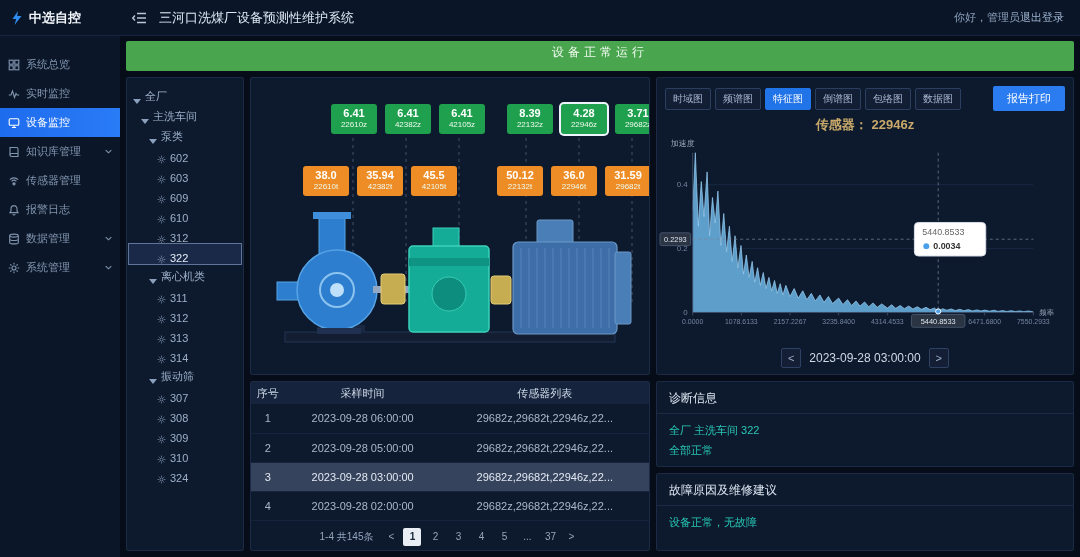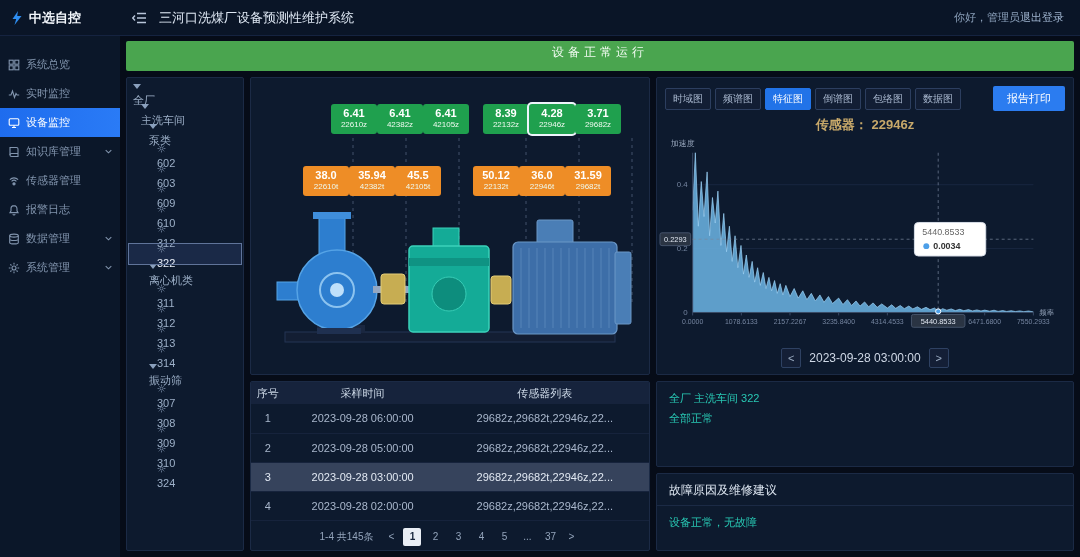--- a/index.html
+++ b/index.html
@@ -28,31 +28,31 @@
   .side-item .chev svg{width:7px;height:5px;}
 
   .main{flex:1;display:flex;flex-direction:column;min-width:0;}
   .banner{margin:5px 6px 0 6px;height:30px;line-height:22px;background:#4aa54f;color:#f2fbf2;text-align:center;font-size:12px;letter-spacing:4px;border-radius:2px;}
   .content{flex:1;display:flex;gap:6px;padding:6px;min-height:0;}
 
   .panel{background:#0d1a2e;border:1px solid #1b2a45;border-radius:2px;}
 
   
   .tree-panel{width:118px;flex-shrink:0;overflow:hidden;padding:6px 2px;font-size:11px;}
-  .tree-row{height:20px;display:flex;align-items:flex-start;gap:4px;color:#9db0c8;cursor:pointer;white-space:nowrap;flex-direction:column;}
+  .tree-row{height:20px;display:flex;align-items:flex-end;gap:4px;color:#9db0c8;cursor:pointer;white-space:nowrap;}
   .tree-row .caret{width:0;height:0;border-left:4px solid transparent;border-right:4px solid transparent;border-top:5px solid #8aa0bd;flex-shrink:0;}
   .tree-row .leaf-gear{width:9px;height:9px;display:flex;color:#7e92ad;flex-shrink:0;}
   .tree-row .leaf-gear svg{width:9px;height:9px;}
   .tree-row.selected{outline:1px solid #60749a;background:#1a2947;color:#e8eff9;}
 
   
   .mid-col{width:400px;flex-shrink:0;display:flex;flex-direction:column;gap:6px;min-height:0;}
   .equip-panel{height:298px;position:relative;overflow:hidden;}
   .equip-svg{position:absolute;inset:0;width:100%;height:100%;}
-  .tags-row{position:absolute;left:0;display:flex;z-index:2;}
+  .tags-row{position:absolute;left:0;display:flex;gap:8px;z-index:2;}
   .tags-top{top:26px;padding-left:80px;}
   .tags-bottom{top:88px;padding-left:52px;}
   .tags-row .tag:nth-child(4){margin-left:14px;}
   .tags-bottom .tag:nth-child(4){margin-left:32px;}
   .tag{width:46px;border-radius:3px;text-align:center;padding:3px 0 4px 0;cursor:pointer;flex-shrink:0;}
   .tag.green{background:#1fa04e;}
   .tag.orange{background:#ee8d26;}
   .tag.selected{box-shadow:0 0 0 2px #eef4fb;}
   .tag .v{font-size:11px;font-weight:bold;color:#ffffff;line-height:13px;}
   .tag .l{font-size:8px;color:#eef9ef;line-height:10px;}
@@ -627,20 +627,21 @@
                 <text x="278.8915004798555" y="115.7068" font-size="9" font-weight="bold" fill="#333333">0.0034</text>
               </svg>
             <div class="time-nav">
               <button class="tn-btn">&lt;</button>
               <span class="tn-date">2023-09-28 03:00:00</span>
               <button class="tn-btn">&gt;</button>
             </div>
           </div>
 
           <div class="panel info-panel diag-panel">
+            <div class="panel-title">诊断信息</div>
             <div class="panel-body">
               <div class="teal link">全厂 主洗车间 322</div>
               <div class="teal">全部正常</div>
             </div>
           </div>
 
           <div class="panel info-panel fault-panel">
             <div class="panel-title">故障原因及维修建议</div>
             <div class="panel-body">
               <div class="teal">设备正常，无故障</div>

